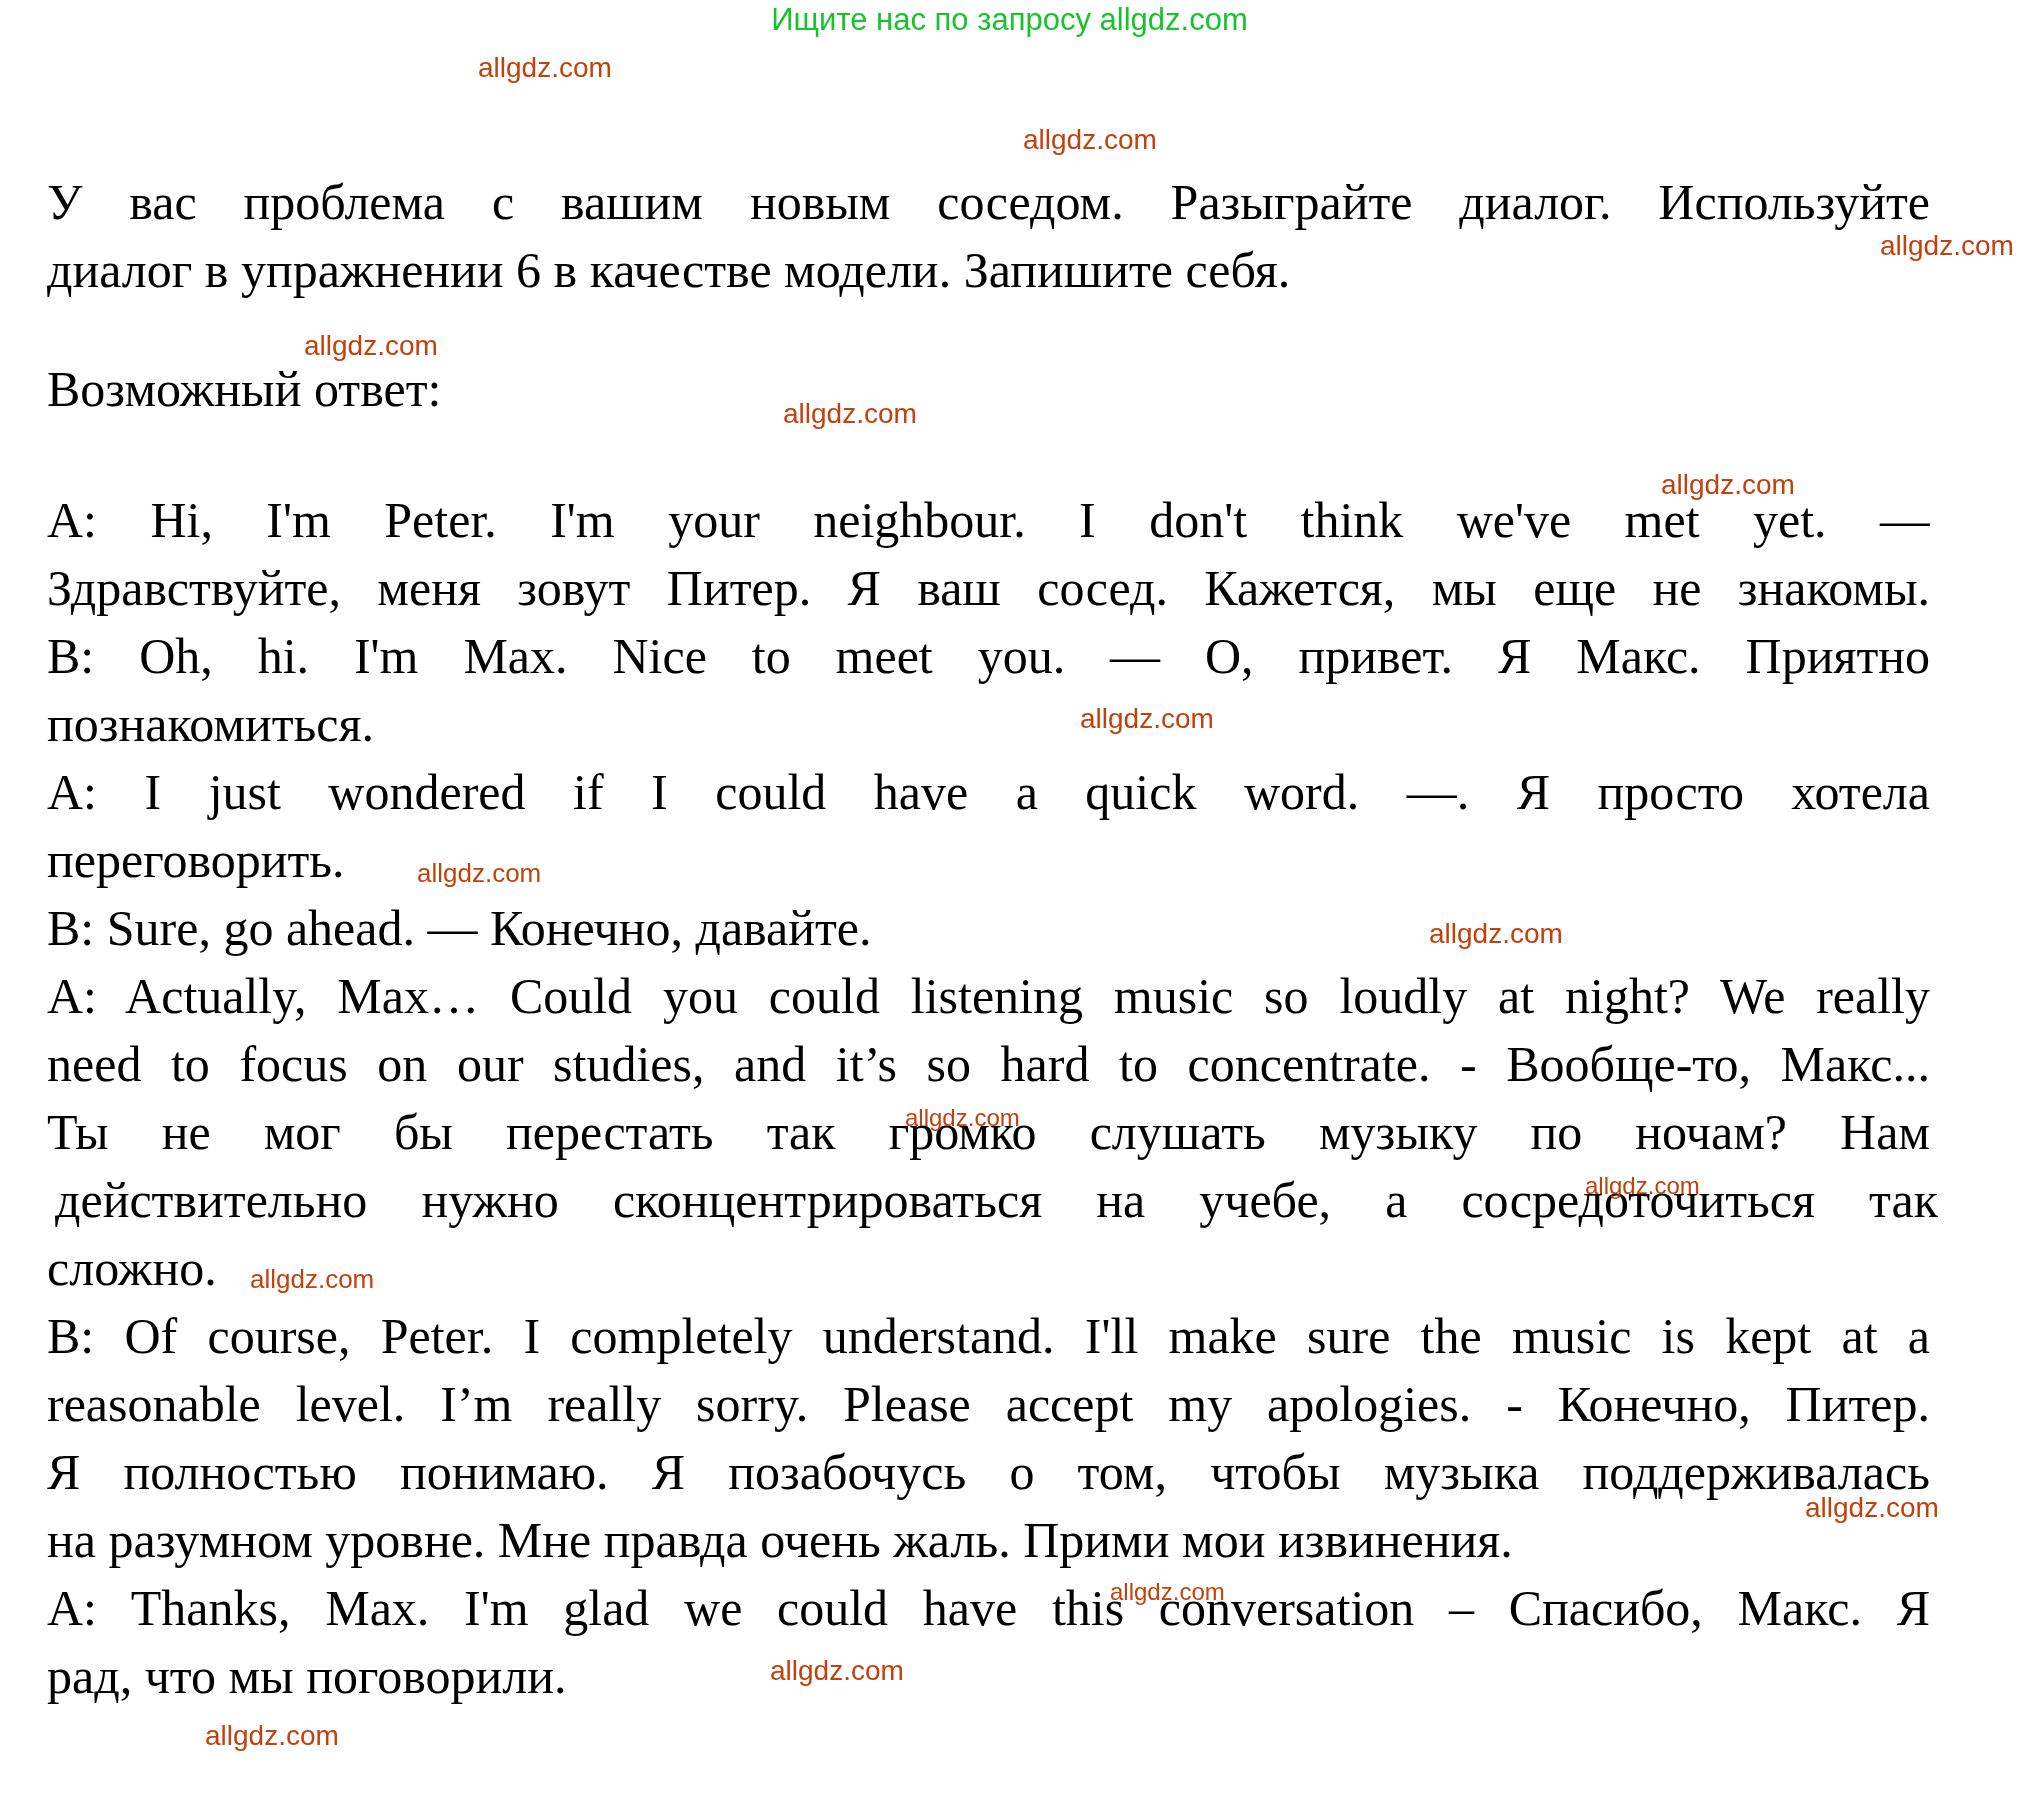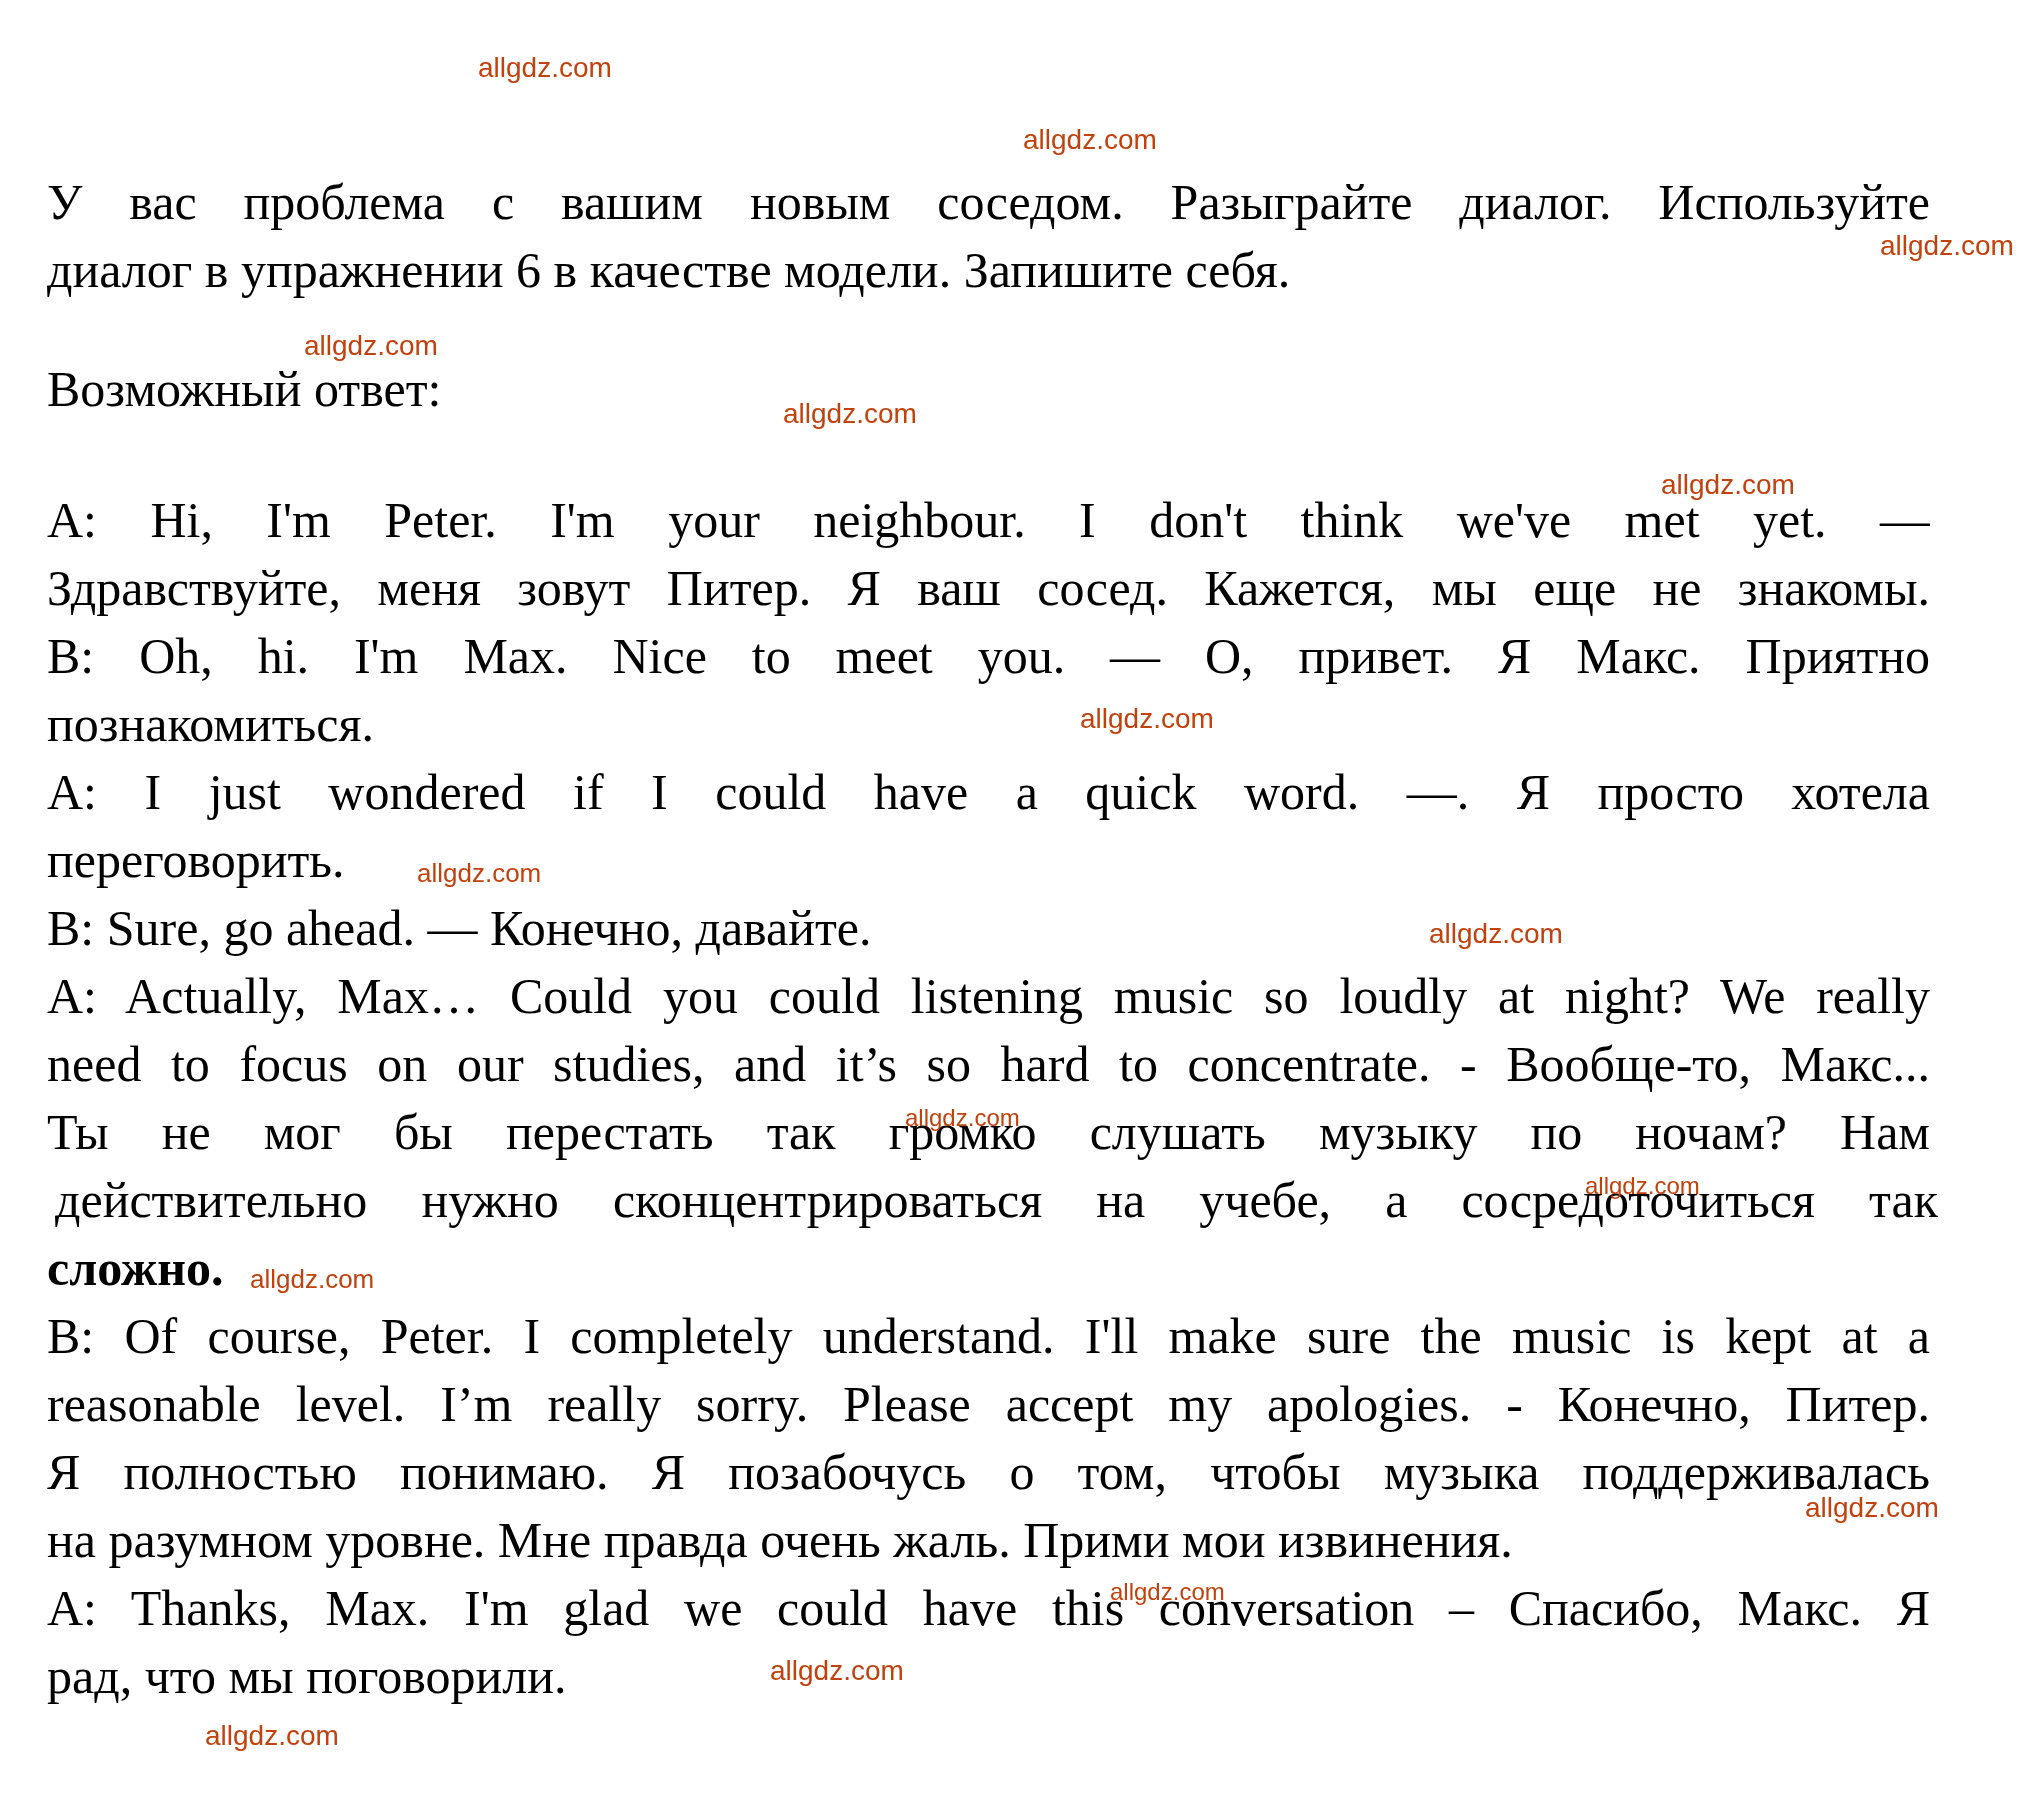--- a/index.html
+++ b/index.html
@@ -64,20 +64,21 @@
     text-align: center;
     font-family: "Liberation Sans", sans-serif;
     font-size: 31px;
   }
 </style>
 </head>
 <body>
 
 <div id="page">
 
+  <div class="banner" style="color: rgb(23, 196, 43);">Ищите нас по запросу allgdz.com</div>
 
 
   <div id="intro-container">
       <div class="textline just" style="top: 172px;">У вас проблема с вашим новым соседом. Разыграйте диалог. Используйте</div>
       <div class="textline left" style="top: 240px;">диалог в упражнении 6 в качестве модели. Запишите себя.</div>
     </div>
 
   <div class="answer-label">Возможный ответ:</div>
 
   <div id="dialogue-container">
@@ -85,21 +86,21 @@
       <div class="textline just" style="top: 558px;">Здравствуйте, меня зовут Питер. Я ваш сосед. Кажется, мы еще не знакомы.</div>
       <div class="textline just" style="top: 626px;">B: Oh, hi. I'm Max. Nice to meet you. — О, привет. Я Макс. Приятно</div>
       <div class="textline left" style="top: 694px;">познакомиться.</div>
       <div class="textline just" style="top: 762px;">A: I just wondered if I could have a quick word. —. Я просто хотела</div>
       <div class="textline left" style="top: 830px;">переговорить.</div>
       <div class="textline left" style="top: 898px;">B: Sure, go ahead. — Конечно, давайте.</div>
       <div class="textline just" style="top: 966px;">A: Actually, Max… Could you could listening music so loudly at night?  We really</div>
       <div class="textline just" style="top: 1034px;">need to focus on our studies, and it’s so hard to concentrate. - Вообще-то, Макс...</div>
       <div class="textline just" style="top: 1102px;">Ты не мог бы перестать так громко слушать музыку по ночам? Нам</div>
       <div class="textline just" style="top: 1170px; margin-left: 8px;">действительно нужно сконцентрироваться на учебе, а сосредоточиться так</div>
-      <div class="textline left" style="top: 1238px; font-weight: bold;">сложно.</div>
+      <div class="textline left" style="top: 1238px;">сложно.</div>
       <div class="textline just" style="top: 1306px;">B: Of course, Peter. I completely understand. I'll make sure the music is kept at a</div>
       <div class="textline just" style="top: 1374px;">reasonable level. I’m really sorry. Please accept my apologies. - Конечно, Питер.</div>
       <div class="textline just" style="top: 1442px;">Я полностью понимаю. Я позабочусь о том, чтобы музыка поддерживалась</div>
       <div class="textline left" style="top: 1510px;">на разумном уровне. Мне правда очень жаль. Прими мои извинения.</div>
       <div class="textline just" style="top: 1578px;">A: Thanks, Max. I'm glad we could have this conversation – Спасибо, Макс. Я</div>
       <div class="textline left" style="top: 1646px;">рад, что мы поговорили.</div>
     </div>
 
   <div id="watermark-container">
       <span class="wm" style="left: 478px; top: 52px; font-size: 28px;">allgdz.com</span>

